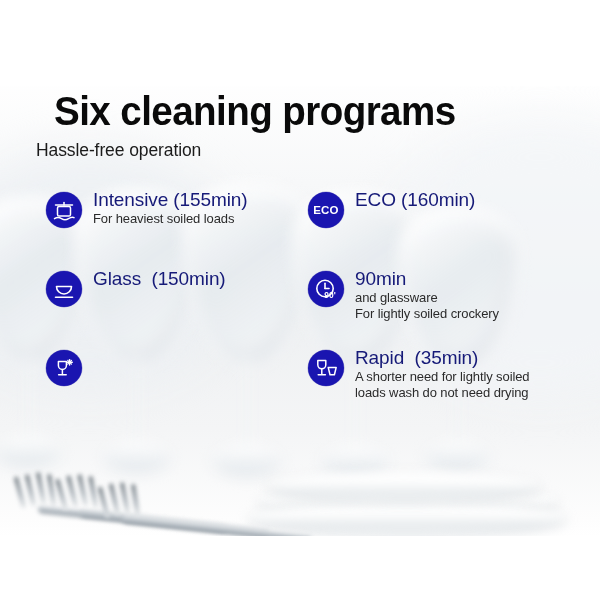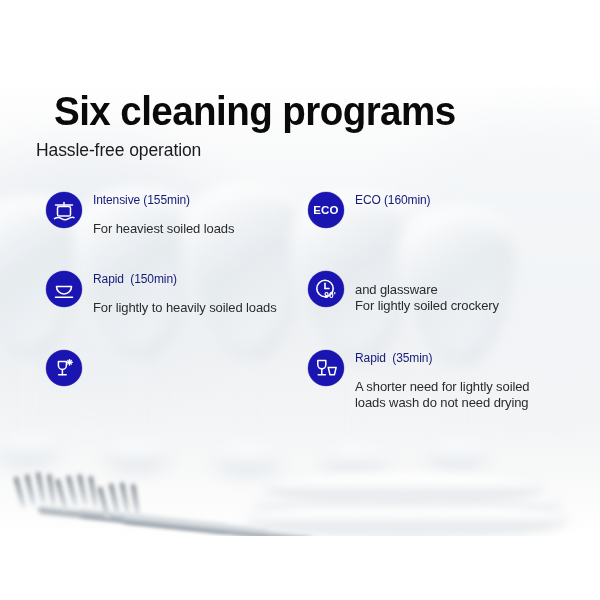--- a/index.html
+++ b/index.html
@@ -154,29 +154,29 @@
     align-items: center;
     justify-content: center;
     color: #ffffff;
     font-size: 11.5px;
     font-weight: 700;
     letter-spacing: 0.2px;
     font-family: "Liberation Sans", sans-serif;
   }
   .prog-text { padding-top: 1px; }
   .prog-title {
-    font-size: 12px;
+    font-size: 19px;
     line-height: 18px;
     font-weight: 400;
     color: #161a78;
     letter-spacing: -0.1px;
     white-space: pre;
   }
   .prog-desc {
-    margin-top: 12px;
+    margin-top: 2px;
     font-size: 13px;
     line-height: 16px;
     font-weight: 400;
     color: #2b2b2b;
     letter-spacing: -0.1px;
   }
   .prog-desc span { display: block; }
 </style>
 </head>
 <body>
@@ -277,37 +277,35 @@
     </div>
 
     <div class="program">
       <div class="icon-circle">
         <svg width="36" height="36" viewBox="0 0 36 36" aria-hidden="true">
           <path d="M10.5 15.5 H25.5 A7.5 7.5 0 0 1 10.5 15.5 Z" fill="none" stroke="#fff" stroke-width="1.6" stroke-linejoin="round"></path>
           <line x1="9.5" y1="26.2" x2="26.5" y2="26.2" stroke="#fff" stroke-width="1.6" stroke-linecap="round"></line>
         </svg>
       </div>
       <div class="prog-text">
-        <div class="prog-title">Rapid  (150min)</div>
-        <div class="prog-desc">
-          <span>For lightly to heavily soiled loads</span>
-        </div>
+        <div class="prog-title">Glass  (150min)</div>
       </div>
     </div>
 
     <div class="program">
       <div class="icon-circle">
         <svg width="36" height="36" viewBox="0 0 36 36" aria-hidden="true">
           <circle cx="17" cy="17.5" r="8.2" fill="none" stroke="#fff" stroke-width="1.6"></circle>
           <line x1="17" y1="12.2" x2="17" y2="17.5" stroke="#fff" stroke-width="1.6" stroke-linecap="round"></line>
           <line x1="17" y1="17.5" x2="21" y2="17.5" stroke="#fff" stroke-width="1.6" stroke-linecap="round"></line>
           <text x="22" y="26.6" fill="#fff" font-family="Liberation Sans, sans-serif" font-size="8.4" font-weight="700" text-anchor="middle">90'</text>
         </svg>
       </div>
       <div class="prog-text">
+        <div class="prog-title">90min</div>
         <div class="prog-desc">
           <span>and glassware</span>
           <span>For lightly soiled crockery</span>
         </div>
       </div>
     </div>
 
     <div class="program">
       <div class="icon-circle">
         <svg width="36" height="36" viewBox="0 0 36 36" aria-hidden="true">

